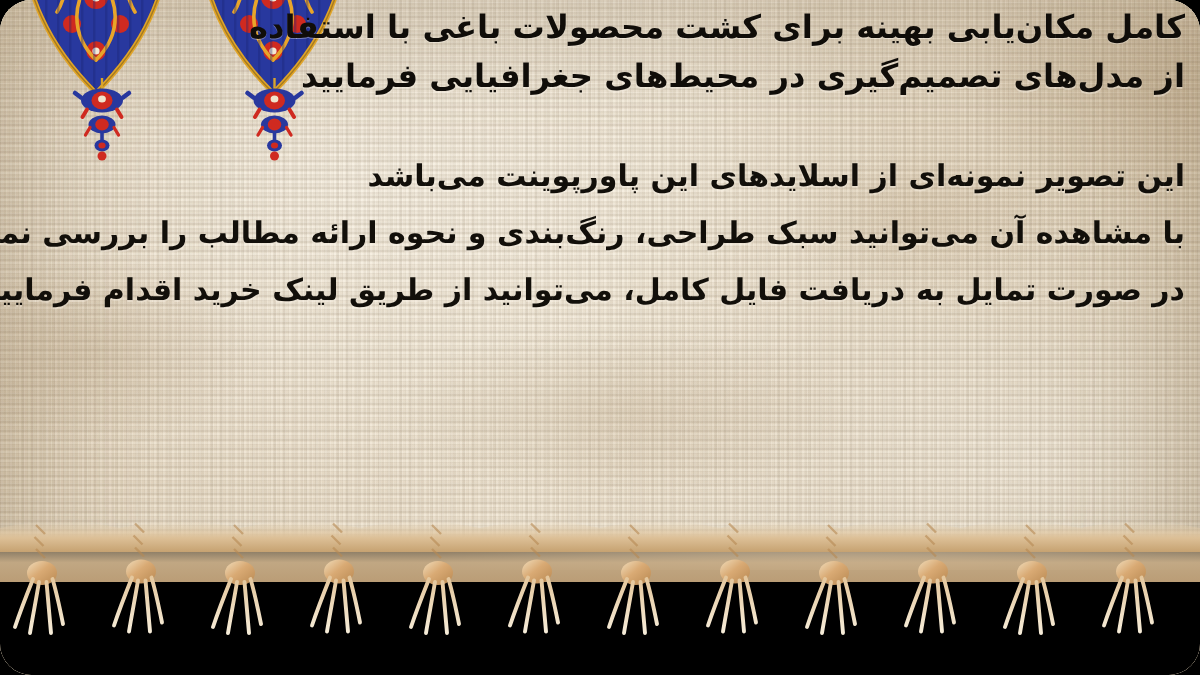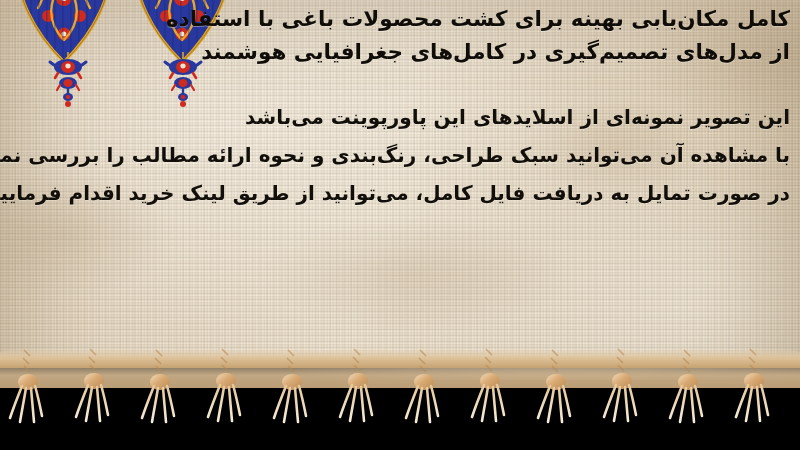--- a/index.html
+++ b/index.html
@@ -8,20 +8,21 @@
     background: #000;
   }
 
   #slide {
     position: relative;
     width: 800px;
     height: 450px;
     overflow: hidden;
     font-family: "DejaVu Sans", "Liberation Sans", sans-serif;
     background-color: #e3d6c0;
+    border-radius: 21px;
   }
 
   
   .canvas-base {
     position: absolute;
     inset: 0;
     background-color: #e6dac5;
     background-image:
       radial-gradient(ellipse 520px 300px at 30% 28%, rgba(255,252,244,0.55), rgba(255,252,244,0) 70%),
       radial-gradient(ellipse 420px 260px at 86% 68%, rgba(255,253,247,0.45), rgba(255,253,247,0) 70%),
@@ -351,21 +352,21 @@
     </g>
     <ellipse cx="26" cy="45" rx="5" ry="4" fill="#28389e"></ellipse>
     <ellipse cx="26" cy="45" rx="2.4" ry="2" fill="#cf2a20"></ellipse>
     <circle cx="26" cy="52" r="3" fill="#cf2a20"></circle>
   </svg>
 
   <div class="text-layer">
 
     <div class="title-block">
       <div class="title-line">کامل مکان‌یابی بهینه برای کشت محصولات باغی با استفاده</div>
-      <div class="title-line">از مدل‌های تصمیم‌گیری در کامل‌های جغرافیایی هوشمند</div>
+      <div class="title-line">از مدل‌های تصمیم‌گیری در محیط‌های جغرافیایی فرمایید</div>
     </div>
 
     <div class="body-block">
       <div class="body-line">این تصویر نمونه‌ای از اسلایدهای این پاورپوینت می‌باشد</div>
       <div class="body-line gap">با مشاهده آن می‌توانید سبک طراحی، رنگ‌بندی و نحوه ارائه مطالب را بررسی نمایید</div>
       <div class="body-line gap">در صورت تمایل به دریافت فایل کامل، می‌توانید از طریق لینک خرید اقدام فرمایید</div>
     </div>
 
   </div>
 

